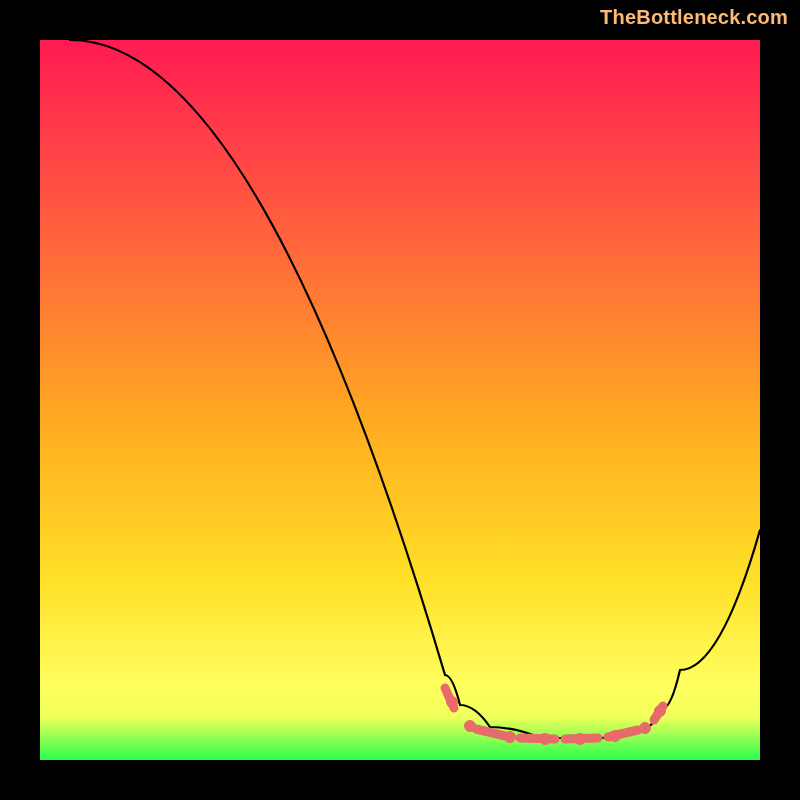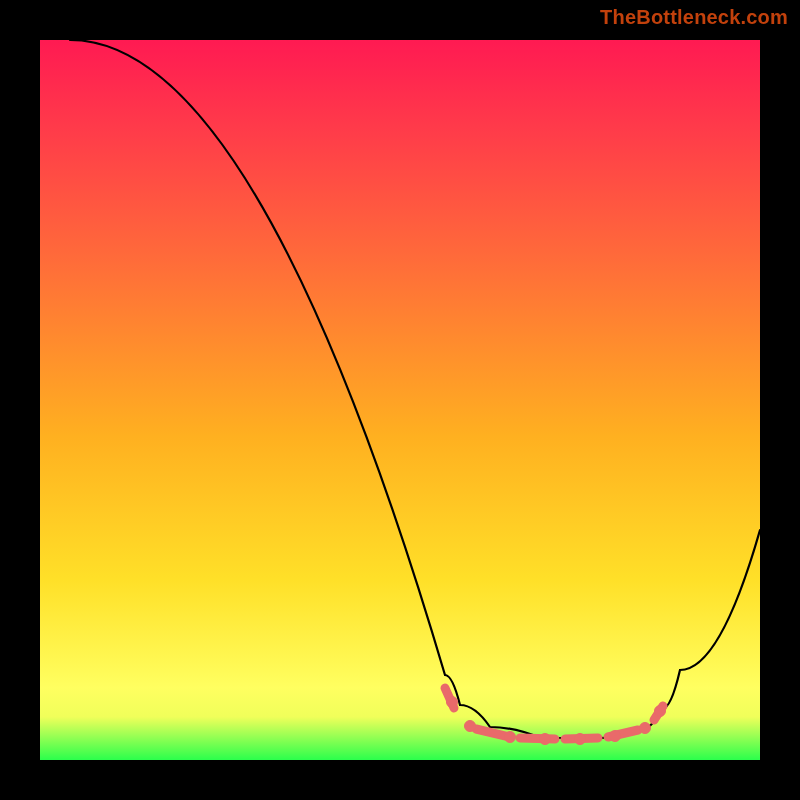--- a/index.html
+++ b/index.html
@@ -54,21 +54,21 @@
     stroke-linecap: round;
   }
   .salmon {
     stroke: #e96a6a;
     fill: #e96a6a;
   }
   .watermark {
     position: absolute;
     top: 6px;
     right: 12px;
-    color: #c2410c;
+    color: #fdba74;
     font-size: 20px;
     font-weight: 600;
     letter-spacing: 0.2px;
     user-select: none;
   }
 </style>
 </head>
 <body>
 
 <div class="frame">

